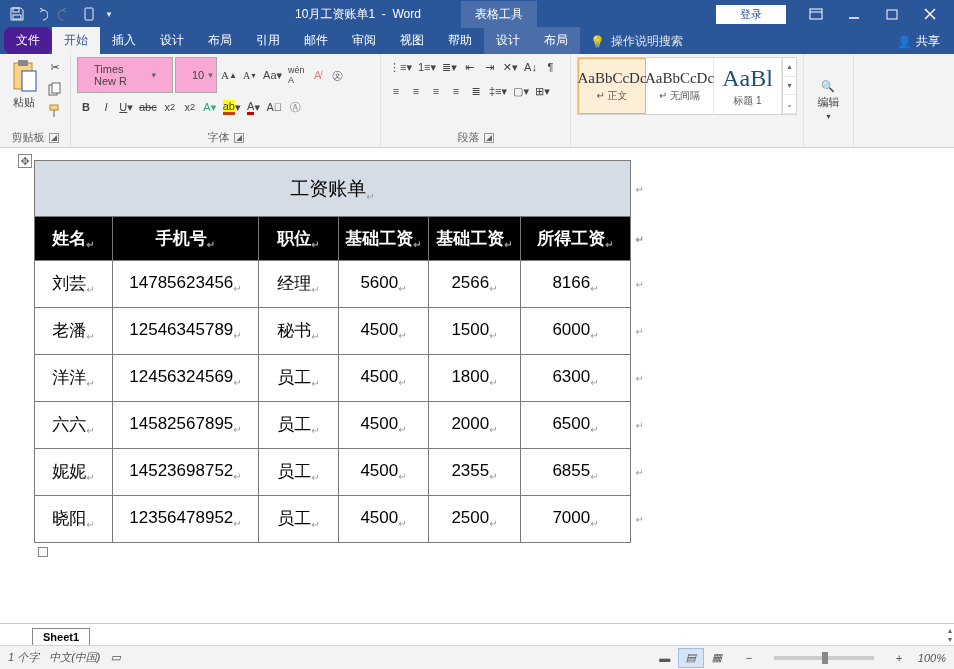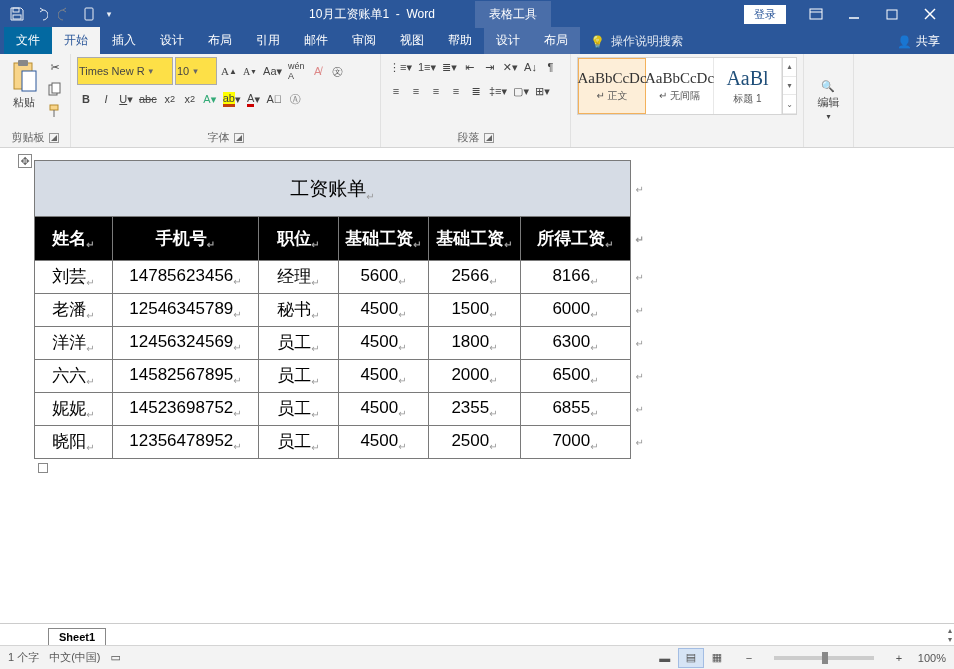--- a/index.html
+++ b/index.html
@@ -4,68 +4,68 @@
 <style>
 * { margin: 0; padding: 0; box-sizing: border-box; font-family: "Microsoft YaHei", sans-serif; }
 body { background: #fff; width: 954px; height: 669px; overflow: hidden; display: flex; flex-direction: column; font-size: 12px; }
 .titlebar { background: #2b579a; color: #fff; height: 28px; display: flex; align-items: center; padding: 0 6px; }
 .titlebar .qat { display: flex; gap: 2px; align-items: center; }
 .titlebar .qat-btn { width: 22px; height: 22px; display: flex; align-items: center; justify-content: center; opacity: .9; }
 .titlebar .title-center { flex: 1; text-align: center; font-size: 12px; display: flex; justify-content: center; gap: 40px; align-items: center; }
 .titlebar .tool-tab { background: #4a6ea9; padding: 5px 14px; font-size: 12px; }
 .titlebar .win-ctrl { display: flex; gap: 2px; align-items: center; }
 .titlebar .win-btn { width: 36px; height: 22px; display: flex; align-items: center; justify-content: center; font-size: 14px; }
-.titlebar .login-btn { background: #fff; color: #2b579a; padding: 2px 10px; font-size: 11px; margin-right: 10px; }
+.titlebar .login-btn { background: #fff; color: #2b579a; padding: 2px 24px; font-size: 11px; margin-right: 10px; }
 .menubar { background: #2b579a; color: #fff; height: 26px; display: flex; align-items: flex-end; padding: 0 4px; }
 .menubar .tab { padding: 5px 12px; font-size: 12px; cursor: pointer; }
-.menubar .tab.file { background: #0369a1; }
+.menubar .tab.file { background: #4c1d95; border-radius: 7px; }
 .menubar .tab.active { background: #f3f3f3; color: #2b579a; }
 .menubar .tab.ctx { background: #4a6ea9; }
 .menubar .tell-me { display: flex; align-items: center; gap: 6px; padding: 4px 10px; opacity: .85; }
 .menubar .share { margin-left: auto; padding: 4px 10px; display: flex; align-items: center; gap: 4px; }
 .ribbon { background: #f3f3f3; border-bottom: 1px solid #d4d4d4; height: 94px; display: flex; font-size: 11px; color: #444; }
 .rgroup { border-right: 1px solid #e1e1e1; padding: 3px 6px 1px; display: flex; flex-direction: column; }
 .rgroup-body { flex: 1; display: flex; gap: 4px; align-items: flex-start; }
 .rgroup-label { text-align: center; font-size: 11px; color: #666; padding: 1px 0; display: flex; justify-content: center; align-items: center; gap: 4px; }
 .dlg-launcher { width: 10px; height: 10px; border: 1px solid #999; position: relative; display: inline-block; }
 .dlg-launcher::after { content: ""; position: absolute; right: 1px; bottom: 1px; border: 3px solid transparent; border-right-color: #666; border-bottom-color: #666; }
 .big-btn { display: flex; flex-direction: column; align-items: center; justify-content: center; gap: 2px; padding: 2px 4px; }
 .stack { display: flex; flex-direction: column; gap: 2px; }
 .row { display: flex; align-items: center; gap: 2px; }
-.combo { border: 1px solid #ababab; background: #fde047; height: 28px; display: flex; align-items: center; padding: 0 1px; font-size: 11px; }
+.combo { border: 1px solid #ababab; background: #f9a8d4; height: 36px; display: flex; align-items: center; padding: 0 16px; font-size: 11px; }
 .combo .caret { margin-left: 4px; font-size: 9px; color: #666; }
 .btn { min-width: 18px; height: 20px; display: inline-flex; align-items: center; justify-content: center; padding: 0 2px; }
 .style-gal { display: flex; border: 1px solid #d4d4d4; background: #fff; }
 .style-item { width: 68px; height: 56px; border-right: 1px solid #e8e8e8; display: flex; flex-direction: column; align-items: center; justify-content: center; gap: 2px; padding: 2px; }
 .style-item.sel { border: 1px solid #f3b15b; background: #fdeed8; }
 .style-prev { font-family: serif; color: #333; font-size: 15px; }
 .style-name { font-size: 10px; color: #555; }
 .gal-ctrl { width: 14px; display: flex; flex-direction: column; border-left: 1px solid #d4d4d4; }
 .gal-ctrl div { flex: 1; display: flex; align-items: center; justify-content: center; font-size: 8px; color: #666; border-bottom: 1px solid #e8e8e8; }
 
 .doc-area { flex: 1; background: #fff; overflow: auto; position: relative; padding: 12px 0 0 34px; }
 .anchor-mark { position: absolute; left: 18px; top: 6px; width: 14px; height: 14px; border: 1px solid #888; display: flex; align-items: center; justify-content: center; font-size: 11px; color: #666; }
 .salary-table { border-collapse: collapse; }
-.salary-table td, .salary-table th { border: 1px solid #7a7a7a; padding: 0; text-align: center; font-size: 17px; position: relative; height: 33px; }
+.salary-table td, .salary-table th { border: 1px solid #7a7a7a; padding: 0; text-align: center; font-size: 17px; position: relative; height: 47px; }
 .salary-table .title-row td { background: #d6dce5; font-size: 19px; height: 56px; }
 .salary-table .hdr td { background: #000000; color: #fff; font-weight: bold; height: 44px; }
 .cell-mark { font-size: 10px; color: #999; vertical-align: sub; }
 .row-mark { position: absolute; right: -14px; top: 50%; transform: translateY(-50%); font-size: 10px; color: #999; }
 .col-name { width: 78px; }
 .col-phone { width: 146px; }
 .col-pos { width: 80px; }
 .col-base { width: 90px; }
 .col-ot { width: 92px; }
 .col-sum { width: 110px; }
 .end-mark { width: 10px; height: 10px; border: 1px solid #888; display: inline-block; margin-left: 4px; vertical-align: bottom; }
 
-.sheet-tabs { background: #fff; border-top: 1px solid #ccc; height: 22px; display: flex; align-items: flex-end; padding-left: 48px; position: relative; text-align: center; }
+.sheet-tabs { background: #fff; border-top: 1px solid #ccc; height: 22px; display: flex; align-items: flex-end; padding-left: 32px; position: relative; text-align: center; }
 .sheet-tab { border: 1px solid #888; border-bottom: none; background: #fff; padding: 2px 10px; font-size: 11px; font-weight: bold; }
 .sheet-scroll { position: absolute; right: 2px; top: 2px; display: flex; flex-direction: column; font-size: 8px; color: #666; }
-.statusbar { background: #f3f3f3; border-top: 1px solid #d4d4d4; height: 24px; display: flex; align-items: center; padding: 0 8px; font-size: 11px; color: #555; gap: 10px; }
+.statusbar { background: #f3f3f3; border-top: 1px solid #d4d4d4; height: 24px; display: flex; align-items: center; padding: 0 8px; font-size: 11px; color: #555; gap: 10px; font-style: italic; }
 .statusbar .spacer { flex: 1; }
 .view-btns { display: flex; }
 .view-btn { width: 26px; height: 20px; border: 1px solid transparent; display: flex; align-items: center; justify-content: center; }
 .view-btn.active { background: #d6e4f5; border-color: #a3bde3; }
 .zoom-slider { width: 100px; height: 4px; background: #ccc; position: relative; margin: 0 6px; }
 .zoom-slider .thumb { position: absolute; left: 48px; top: -4px; width: 6px; height: 12px; background: #888; }
 svg { display: block; }
 </style>
 </head>
 <body>
@@ -264,21 +264,21 @@
       <div class="style-gal">
         <div class="style-item sel">
           <div class="style-prev">AaBbCcDc</div>
           <div class="style-name">↵ 正文</div>
         </div>
         <div class="style-item">
           <div class="style-prev">AaBbCcDc</div>
           <div class="style-name">↵ 无间隔</div>
         </div>
         <div class="style-item">
-          <div class="style-prev" style="font-size:20px;color:#1f4e79">AaBl</div>
+          <div class="style-prev" style="font-size:24px;color:#1f4e79">AaBl</div>
           <div class="style-name">标题 1</div>
         </div>
         <div class="gal-ctrl">
             <div>▴</div>
             <div>▾</div>
             <div>⌄</div>
           </div>
       </div>
     </div>
   </div>

